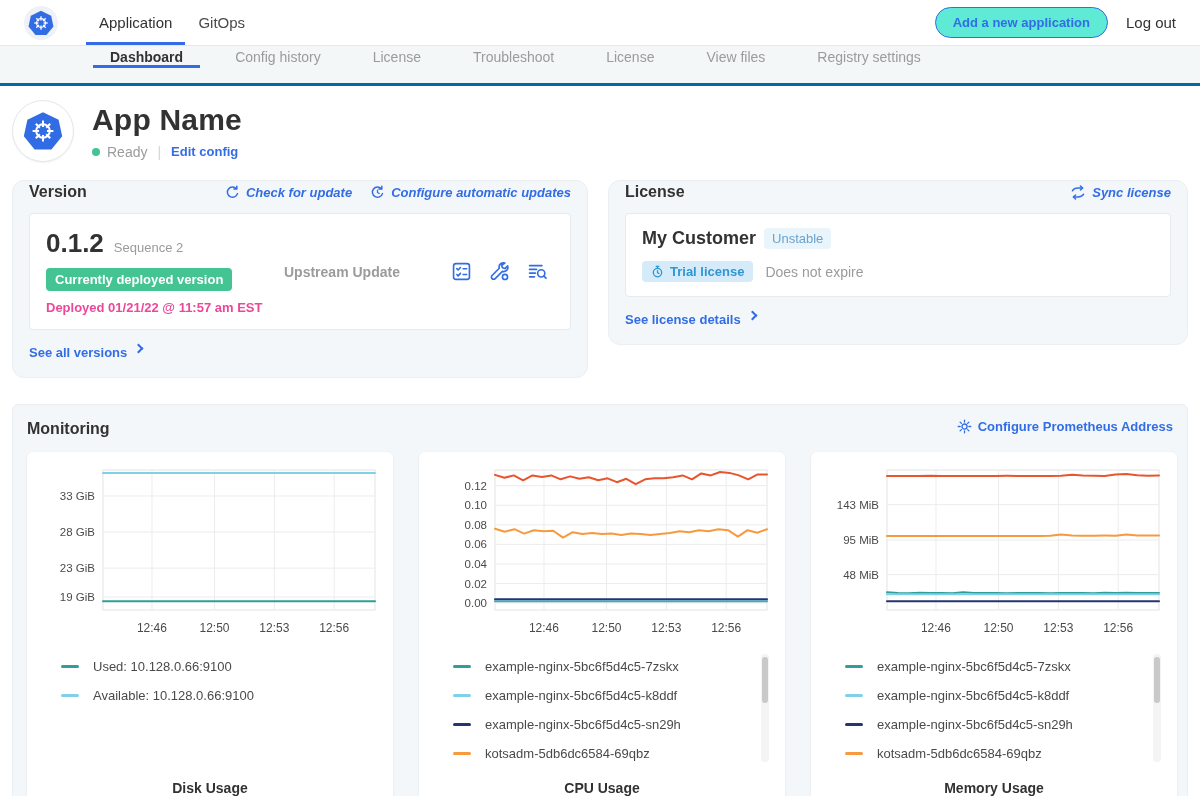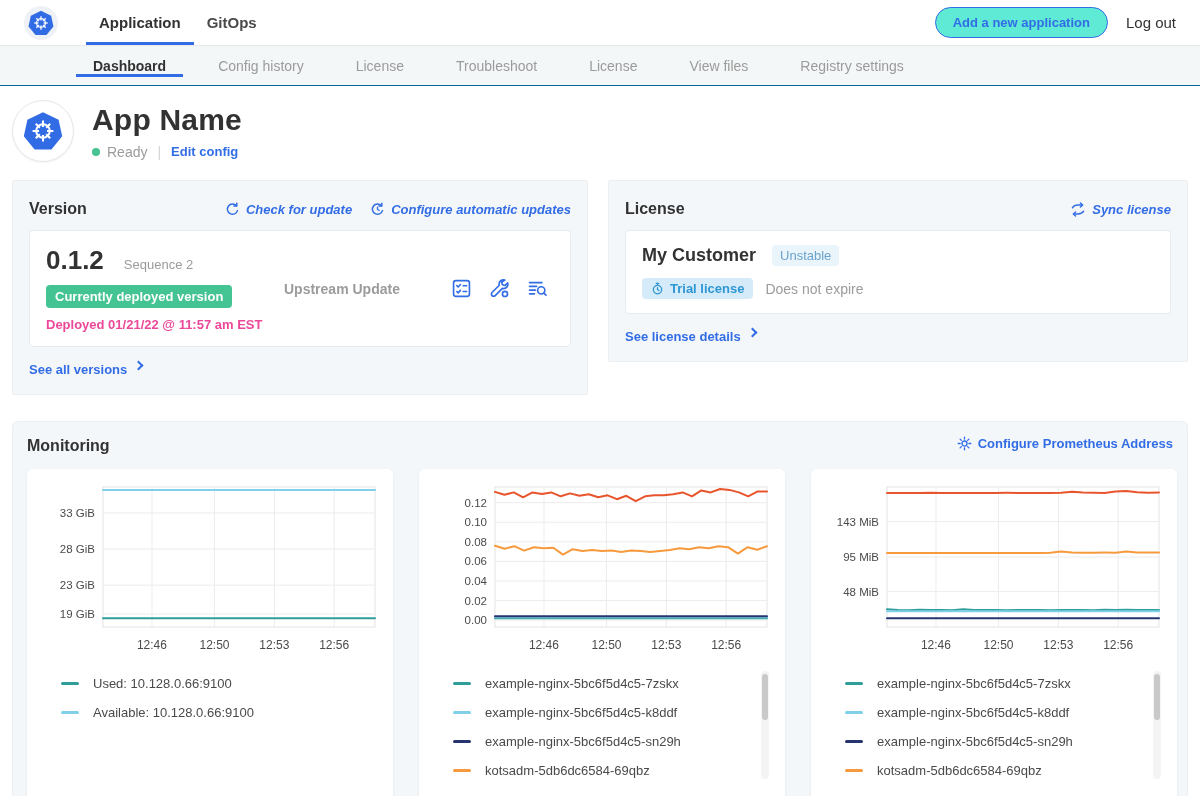--- a/index.html
+++ b/index.html
@@ -2,65 +2,65 @@
 <html style="--accent: #326de6; --green: #44c393;"><head>
 <meta charset="utf-8">
 <style>
   * { box-sizing: border-box; margin: 0; padding: 0; }
   html,body { width: 1200px; background: #ffffff; font-family: "Liberation Sans", sans-serif; color:#323232; }
 
   
   .navbar { display:flex; align-items:stretch; height:46px; padding:0 24px; border-bottom:1px solid #e8e8e8; background:#fff; }
   .navbar-logo { display:flex; align-items:center; margin-right:28px; }
   .logo-circle { width:34px; height:34px; border-radius:50%; background:#eef1f5; display:flex; align-items:center; justify-content:center; }
-  .nav-tab { display:flex; align-items:center; padding:0 13px; font-size:15px; font-weight:bold; color:#4a4a4a; cursor:pointer; border-bottom:3px solid transparent; border-top:3px solid transparent; }
+  .nav-tab { display:flex; align-items:center; padding:0 13px; font-size:15px; font-weight:normal; color:#4a4a4a; cursor:pointer; border-bottom:3px solid transparent; border-top:3px solid transparent; }
   .nav-tab.active { color:#323232; border-bottom-color:var(--accent); }
   .nav-spacer { flex:1; }
   .nav-right { display:flex; align-items:center; gap:18px; }
   .pill-btn { border:1px solid var(--accent); color:var(--accent); background:#5eead4; border-radius:17px; padding:7px 17px; font-size:13px; font-weight:bold; cursor:pointer; font-family:inherit; }
   .logout { font-size:15px; color:#323232; cursor:pointer; }
 
   
-  .subnav { display:flex; align-items:center; height:40px; background:#f4f7f8; border-bottom:1px solid #0369a1; padding-left:67px; }
+  .subnav { display:flex; align-items:flex-start; height:40px; background:#f4f7f8; border-bottom:3px solid #0369a1; padding-left:84px; }
   .subnav-tab { display:flex; align-items:center; margin:0 9px; padding:0 17px; font-size:14px; color:#9b9b9b; cursor:pointer; border-bottom:3px solid transparent; border-top:3px solid transparent; }
   .subnav-tab.active { color:#323232; font-weight:bold; border-bottom-color:var(--accent); }
 
   
   .app-header { display:flex; align-items:center; padding:14px 12px 18px; }
   .app-avatar { width:62px; height:62px; border-radius:50%; background:#fff; border:1px solid #e4e7ea; display:flex; align-items:center; justify-content:center; box-shadow:0 1px 2px rgba(0,0,0,.05); }
   .app-title-block { margin-left:18px; }
   .app-title { font-size:30px; font-weight:bold; color:#323232; letter-spacing:.2px; }
   .app-status-row { display:flex; align-items:center; margin-top:7px; font-size:14px; }
   .status-dot { width:8px; height:8px; border-radius:50%; background:var(--green); margin-right:7px; }
   .status-text { color:#9b9b9b; }
   .status-sep { color:#d4d4d4; margin:0 10px; }
   .link { color:var(--accent); font-size:13px; font-weight:bold; cursor:pointer; text-decoration:none; display:inline-flex; gap:6px; }
   .chev { width:7px; height:7px; border-top:2px solid var(--accent); border-right:2px solid var(--accent); transform:rotate(45deg); display:inline-block; margin-left:2px; }
 
   
   .cards-row { display:flex; gap:20px; padding:0 12px; align-items:flex-start; }
-  .panel { background:#f4f7f9; border:1px solid #eceff2; border-radius:2px; padding:19px 16px 16px; }
+  .panel { background:#f4f7f9; border:1px solid #eceff2; border-radius:12px; padding:2px 16px 16px; }
   .panel-version { width:576px; }
   .panel-license { flex:1; }
   .panel-head { display:flex; align-items:center; margin-bottom:12px; }
   .panel-title { font-size:16px; font-weight:bold; color:#323232; }
   .panel-head .head-links { margin-left:auto; display:flex; gap:18px;font-style:italic; }
   .white-box { background:#fff; border:1px solid #e7ebee; border-radius:4px; padding:14px 16px; }
   .version-box { display:flex; align-items:center; }
   .v-left { min-width:230px; }
-  .v-number-row { display:flex; align-items:baseline; gap:20px; }
+  .v-number-row { display:flex; align-items:baseline; gap:10px; }
   .v-number { font-size:26px; font-weight:bold; color:#323232; }
   .v-seq { font-size:13px; color:#9b9b9b; }
   .badge-green { display:inline-block; margin-top:9px; background:var(--green); color:#fff; font-size:13px; font-weight:bold; padding:4px 9px; border-radius:4px; }
   .v-deployed { margin-top:9px; font-size:13px; color:#ec4899; font-weight:bold; }
   .v-source { flex:1; font-size:14px; color:#9b9b9b; font-weight:bold; padding-left:8px; }
   .v-icons { display:flex; gap:17px; color:var(--accent); padding-right:6px; }
   .v-icons .icon-btn { cursor:pointer; display:flex; }
   .panel-footer-link { margin-top:13px; }
-  .lic-name-row { display:flex; align-items:center; gap:16px; }
+  .lic-name-row { display:flex; align-items:center; gap:8px; }
   .lic-name { font-size:18px; font-weight:bold; color:#323232; }
   .badge-channel { background:#eaf4fb; color:#6ba3cd; font-size:13px; padding:3px 8px; border-radius:4px; }
   .lic-row2 { display:flex; align-items:center; gap:12px; margin-top:12px; }
   .badge-trial { display:inline-flex; align-items:center; gap:6px; background:#d5ebf9; color:#2e96d3; font-size:13px; font-weight:bold; padding:3px 9px; border-radius:4px; }
   .lic-expiry { font-size:14px; color:#9b9b9b; }
 
   
   .monitoring { margin:26px 12px 12px; background:#f4f7f9; border:1px solid #eceff2; border-radius:6px; padding:14px; }
   .monitoring-head { display:flex; align-items:center; margin-bottom:14px; }
   .charts-row { display:flex; gap:26px; }

